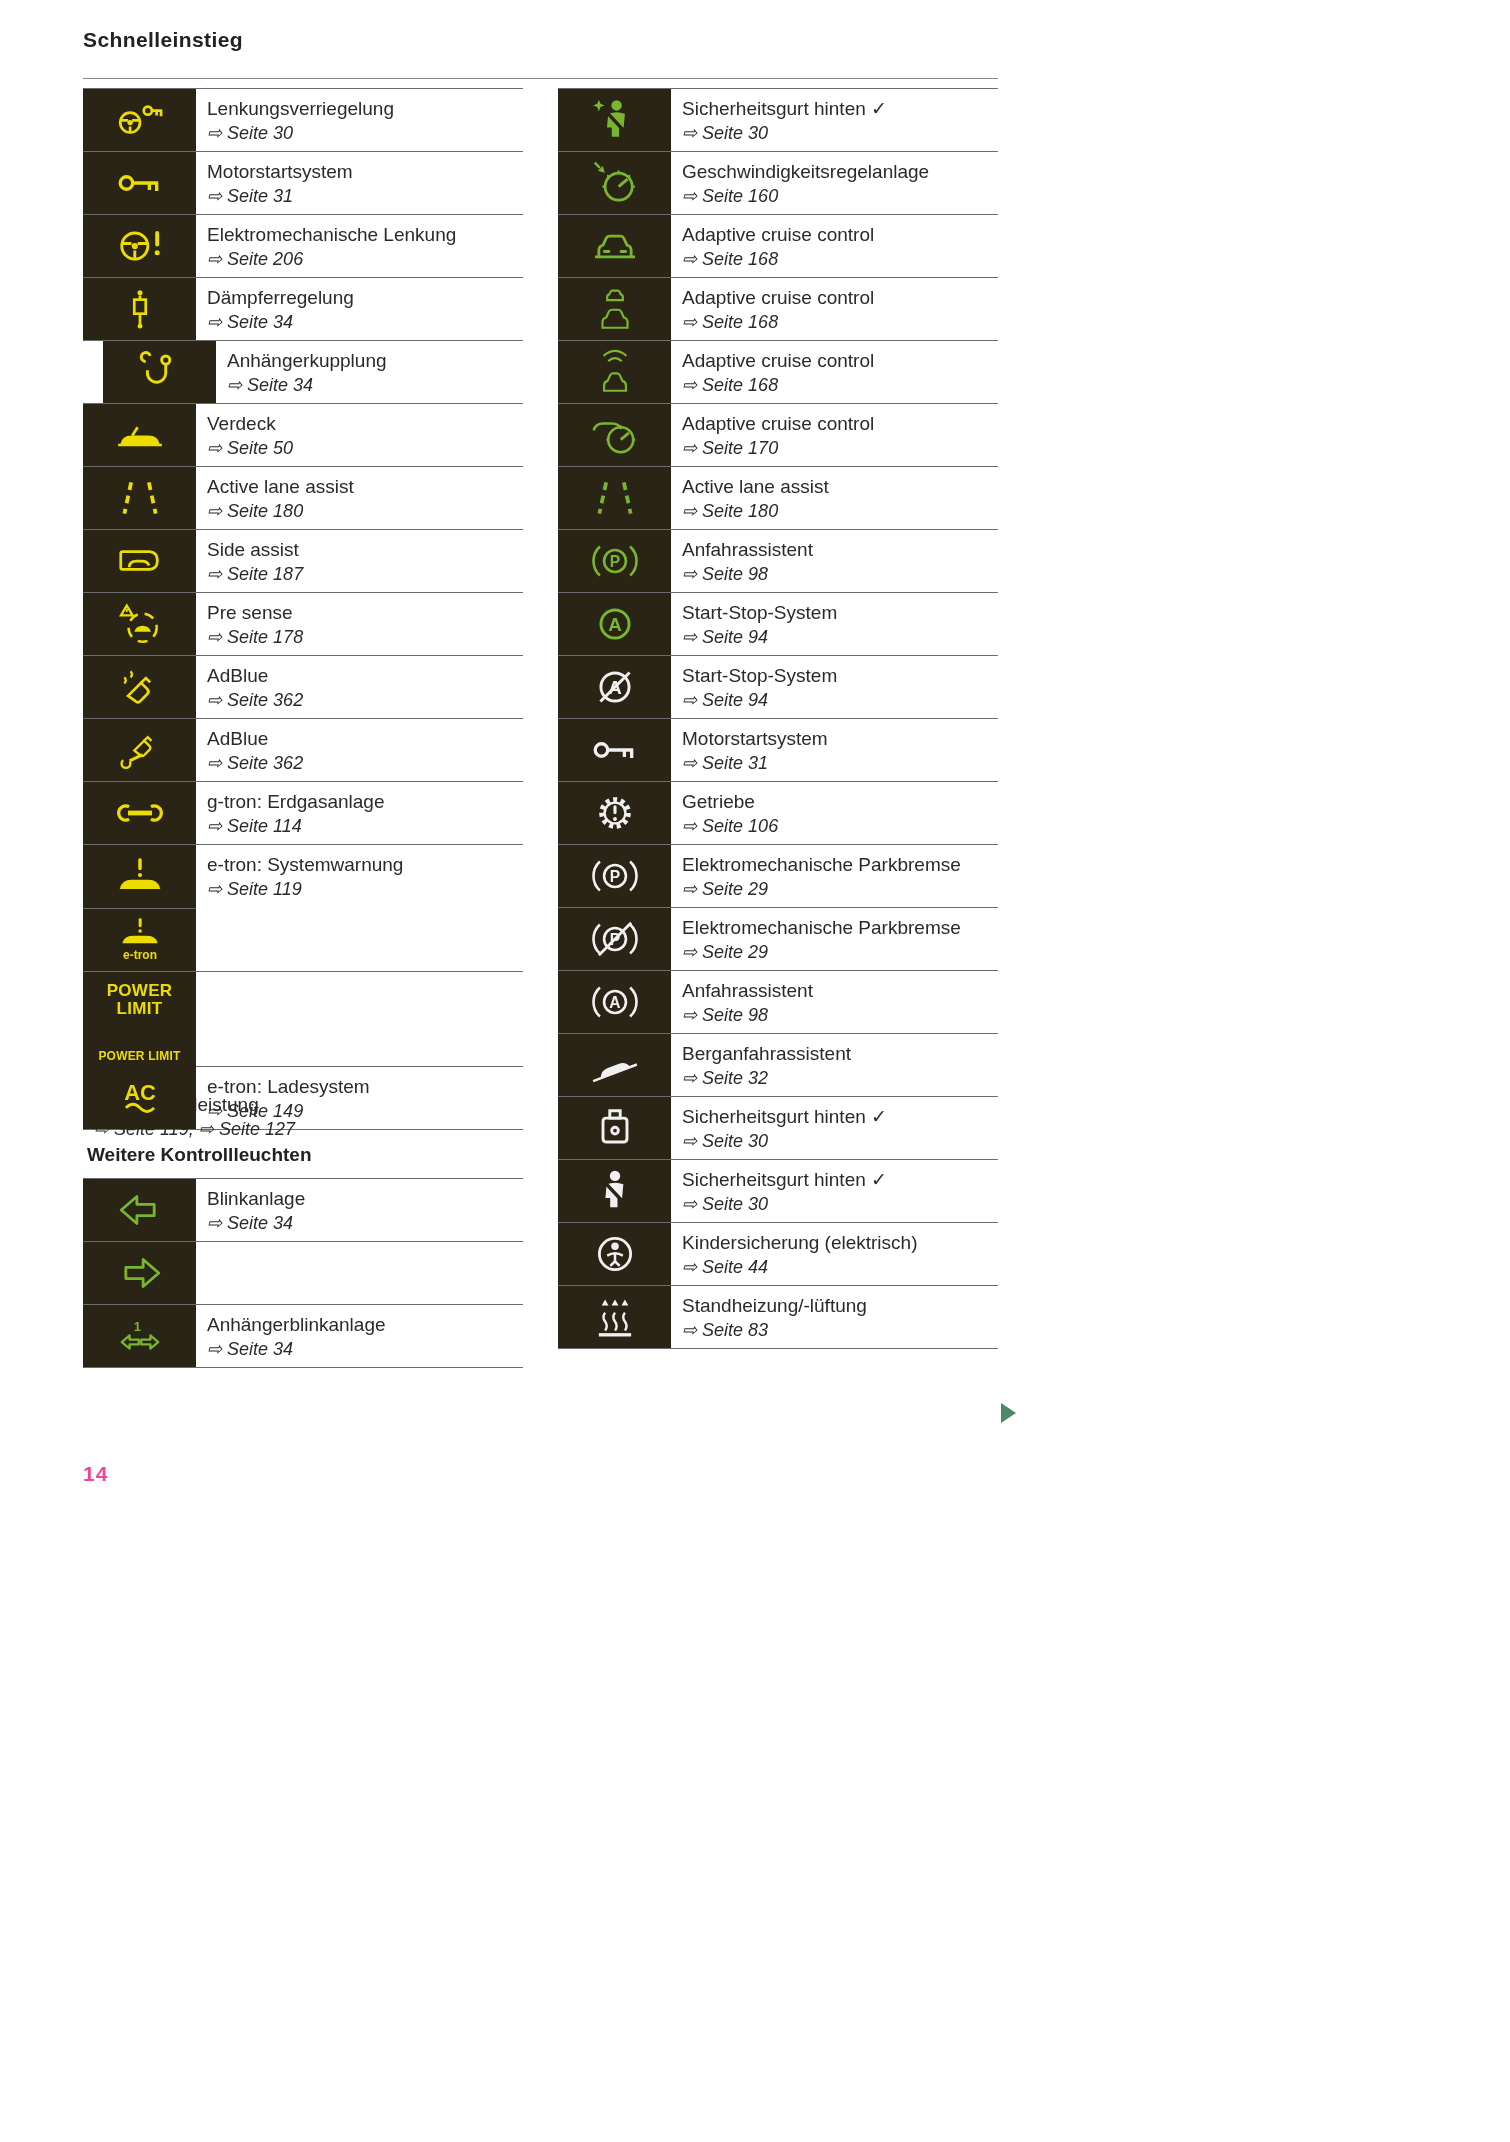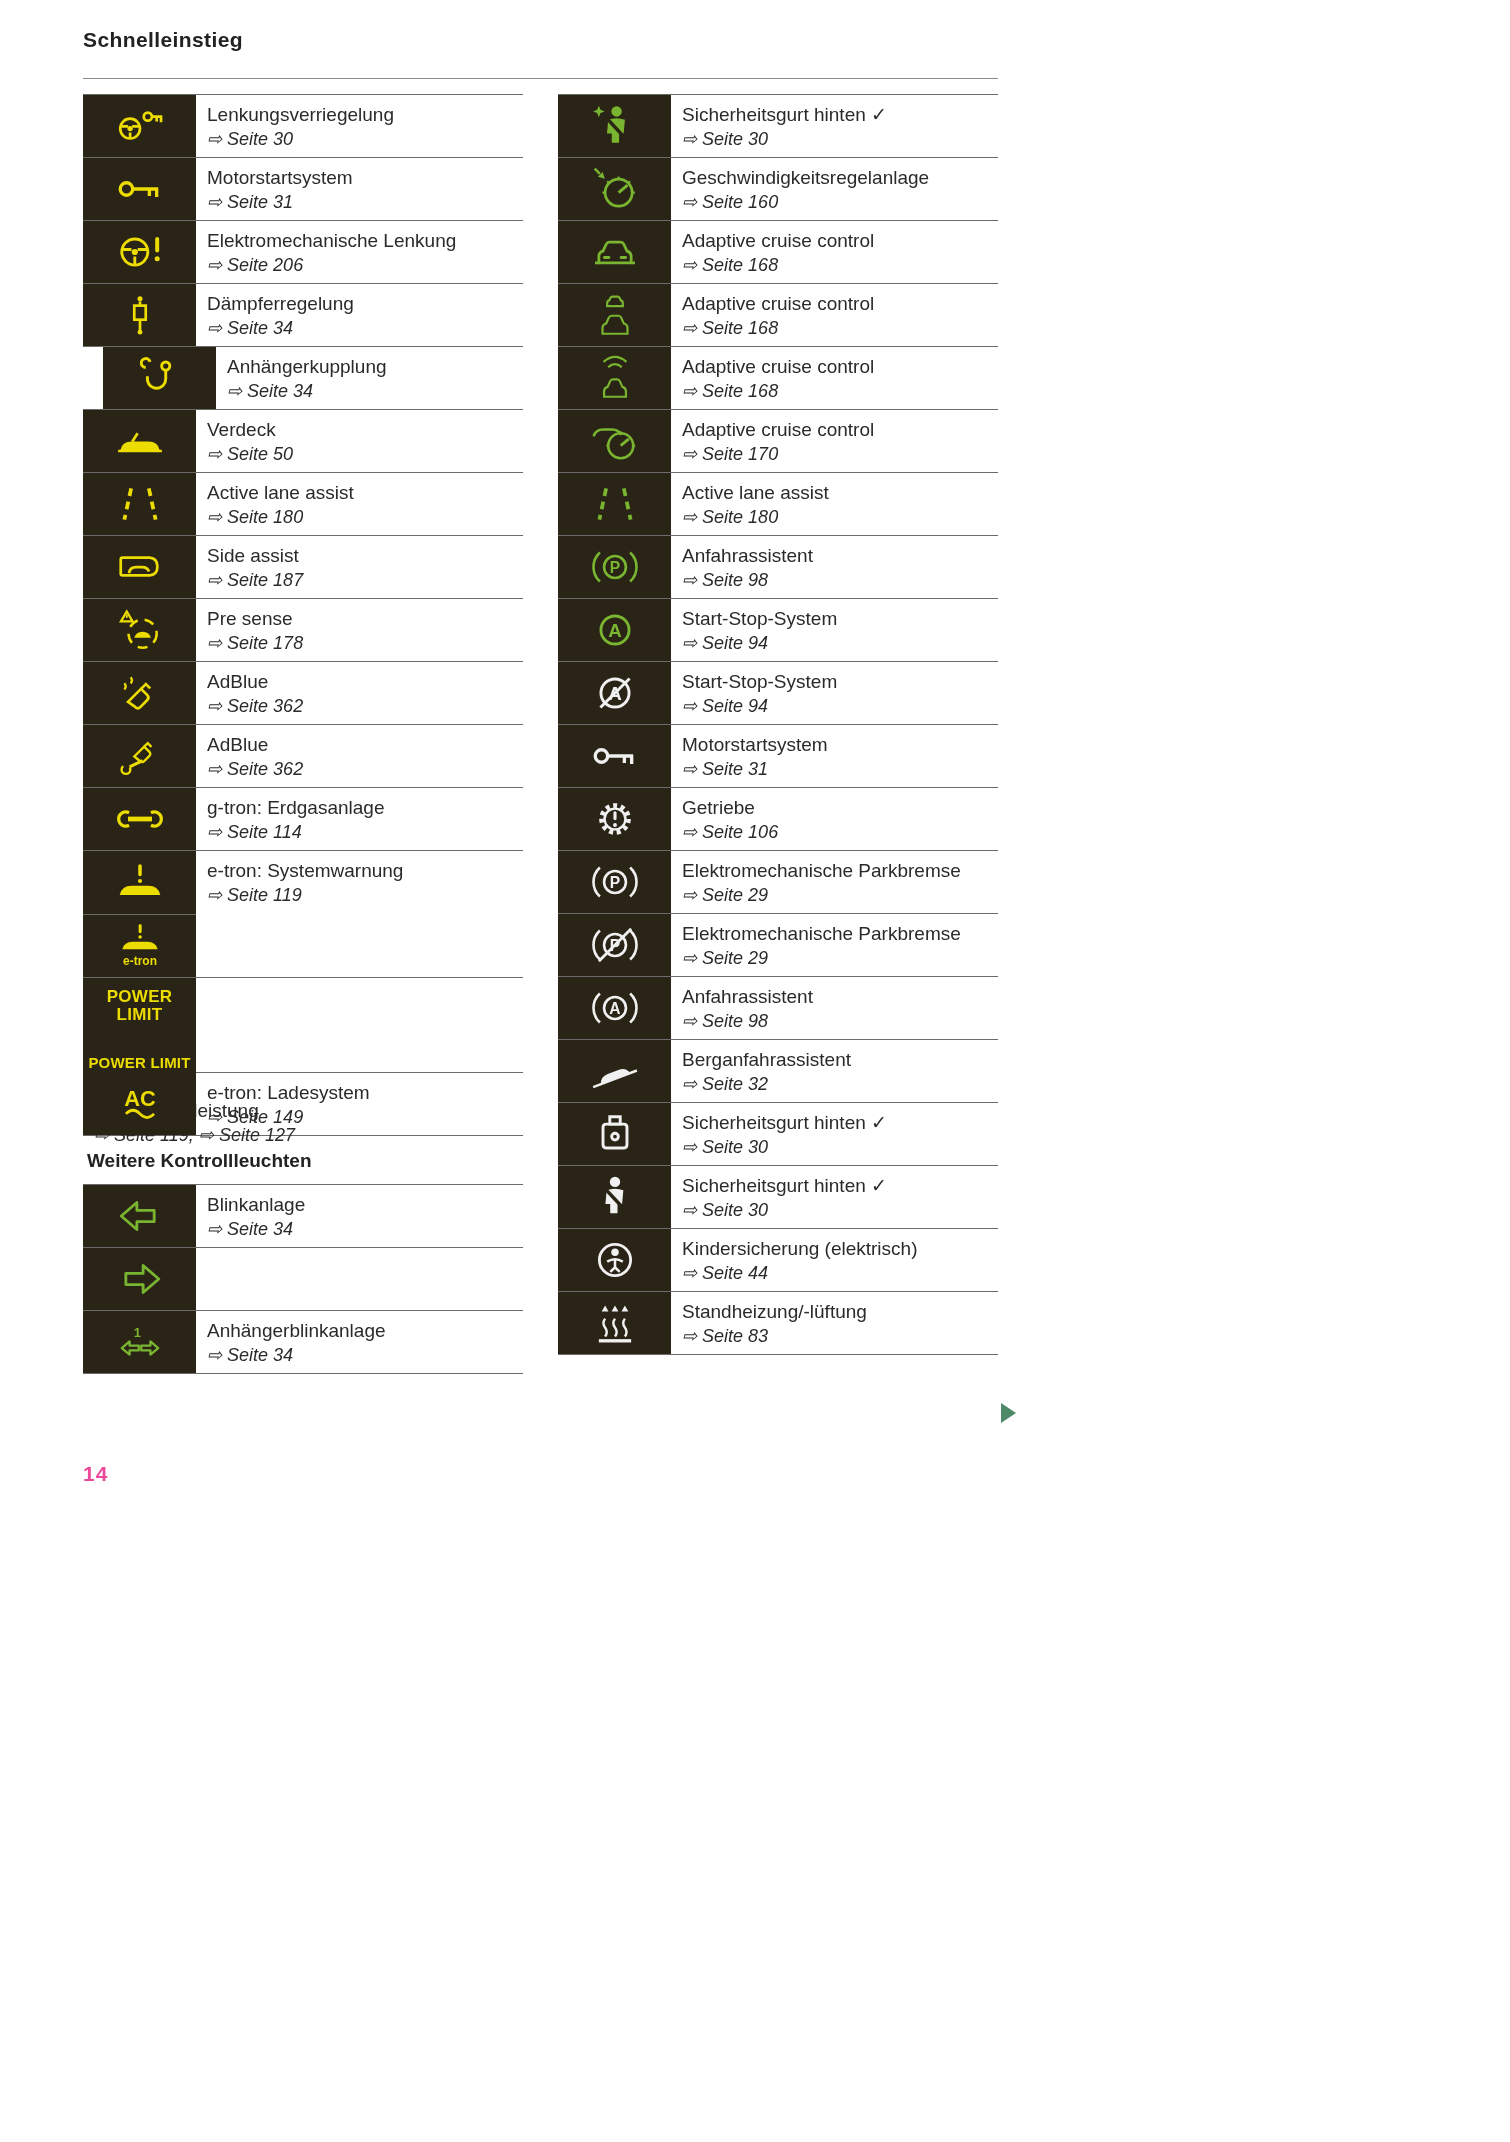--- a/index.html
+++ b/index.html
@@ -12,21 +12,21 @@
 
   .header-title {
     position:absolute; left:83px; top:28px;
     font-size:21px; font-weight:bold; letter-spacing:.4px; color:#222;
   }
   .header-rule {
     position:absolute; left:83px; top:78px; width:915px; height:1px;
     background:#8a8a8a;
   }
 
-  .column { position:absolute; top:94px; width:440px; }
+  .column { position:absolute; top:88px; width:440px; }
   #col-left  { left:83px; }
   #col-right { left:558px; }
 
   .rows { border-bottom:1px solid var(--sep); }
   .row { display:flex; align-items:stretch; border-top:1px solid var(--sep); }
 
   .icon-cell {
     width:113px; flex:0 0 113px; background:var(--cell-bg);
     display:flex; flex-direction:column;
   }
@@ -34,21 +34,21 @@
   .icon-cell.divided .icon-wrap + .icon-wrap { border-top:1px solid var(--sep); }
   .icon-wrap svg { width:50px; height:50px; display:block; }
 
   .c-yellow { color:var(--yellow); }
   .c-green  { color:var(--green); }
   .c-white  { color:var(--white); }
 
   .txticon { font-weight:bold; text-align:center; line-height:1.08; }
   .pl2 { font-size:17px; letter-spacing:.3px; }
   .pl2 span { display:block; }
-  .pl1 { font-size:15px; letter-spacing:.2px; }
+  .pl1 { font-size:12px; letter-spacing:.2px; }
 
   .text-cell { flex:1; padding:7px 4px 0 11px; }
   .row-title { font-size:19px; line-height:1.32; color:var(--text); }
   .row-ref   { font-size:18px; font-style:italic; color:var(--text); margin-top:1px; }
 
   .subheader {
     margin:14px 0 9px 4px; font-size:19px; font-weight:bold; color:#222; height:25px;
   }
 
   .pagenum {

